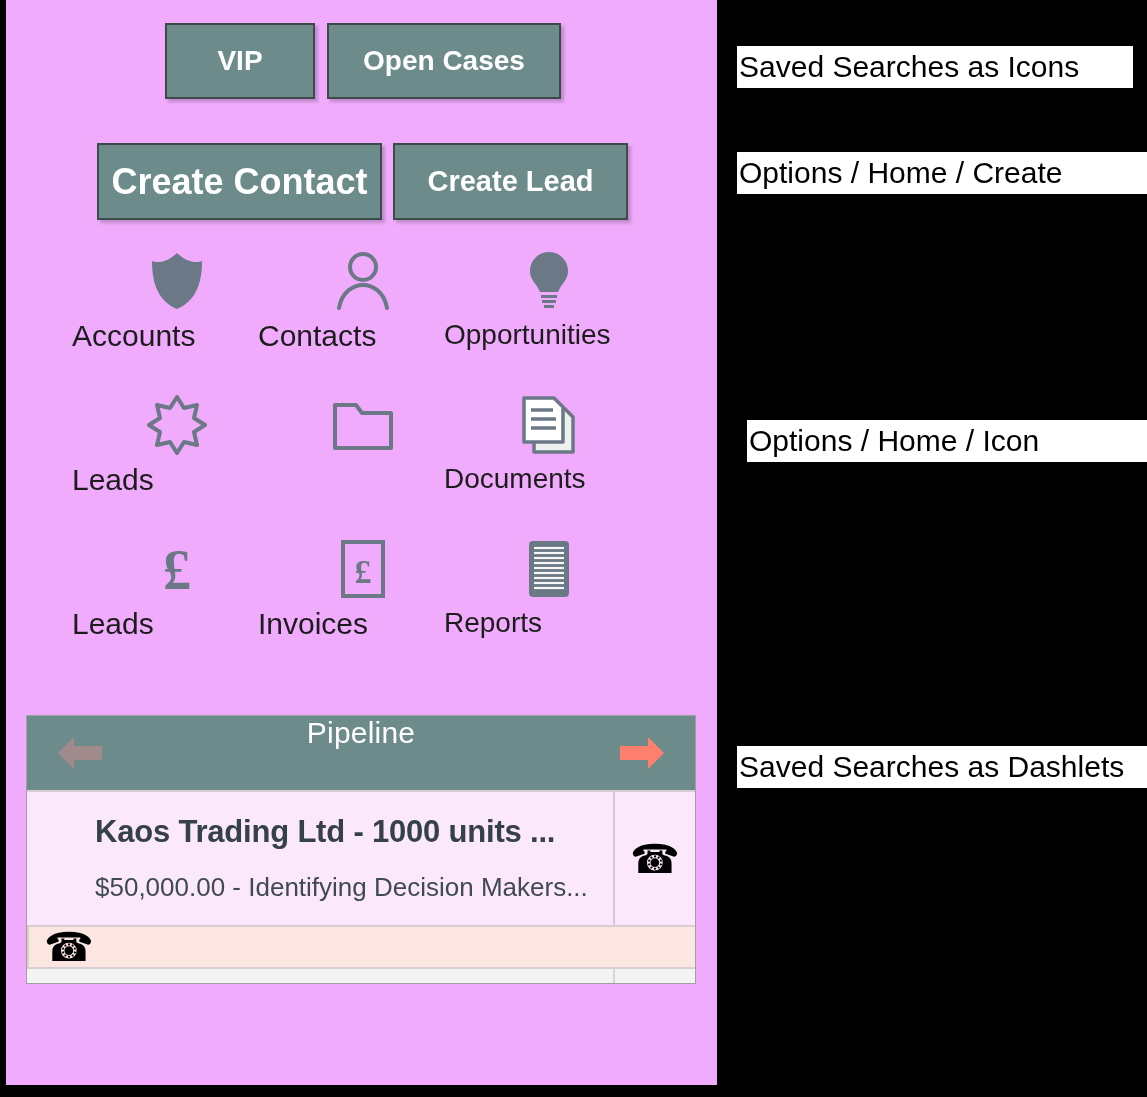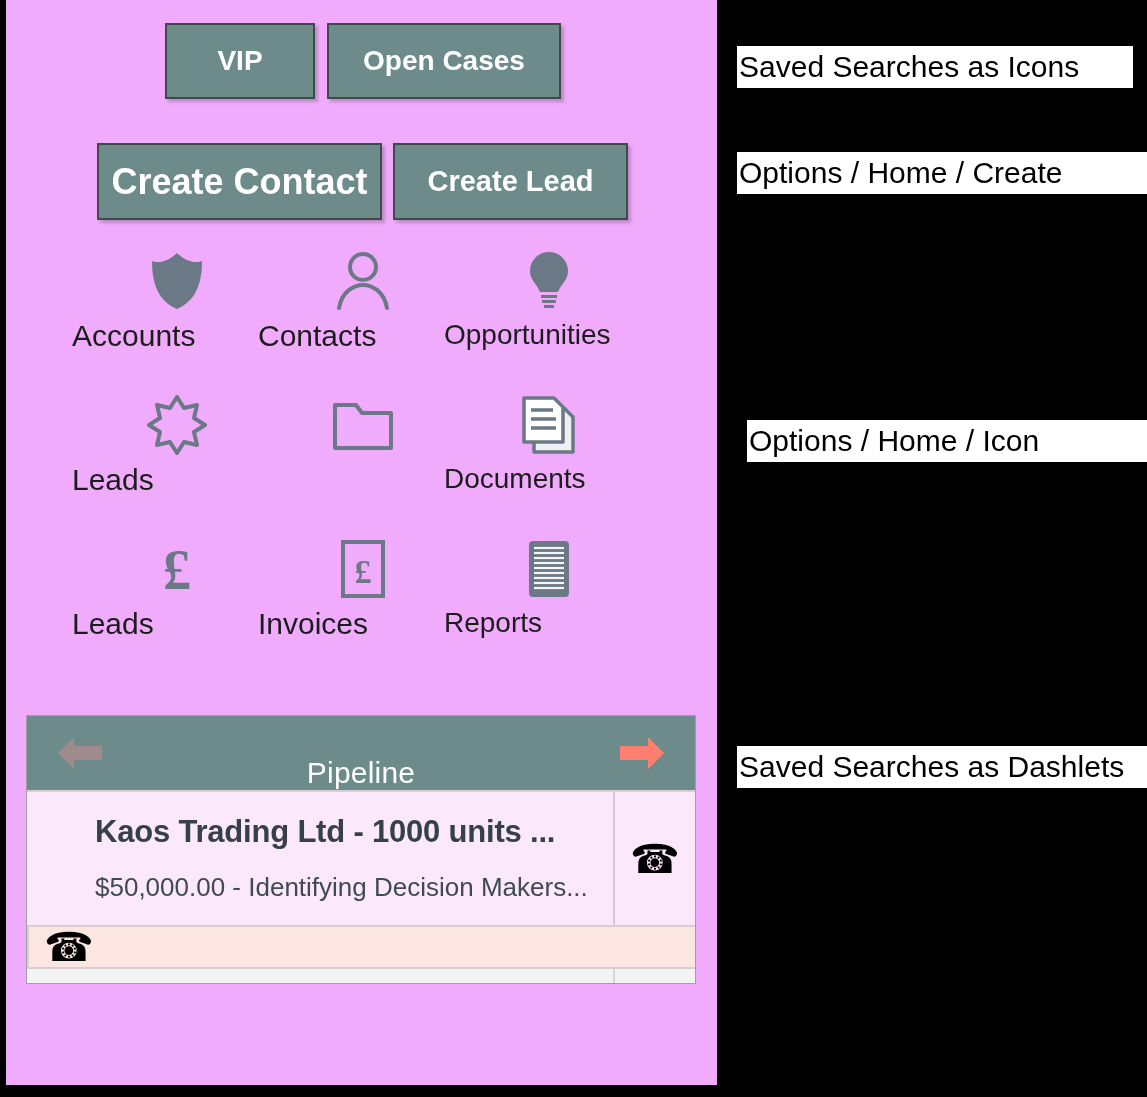--- a/index.html
+++ b/index.html
@@ -67,21 +67,21 @@
   #pipeline {
     position: absolute; left: 20px; top: 715px;
     width: 670px;
     border: 1px solid #9aa3a3;
     background: #ffffff;
   }
   #pipeline-header {
     position: relative;
     height: 74px;
     background: #6d8b8b;
-    display: flex; align-items: flex-end; justify-content: center;
+    display: flex; align-items: flex-start; justify-content: center;
   }
   #pipeline-title {
     color: #ffffff; font-size: 30px; letter-spacing: .2px;
   }
   .arrow-btn {
     position: absolute; top: 50%; transform: translateY(-50%);
     cursor: pointer; line-height: 0;
   }
   #arrow-prev { left: 30px; }
   #arrow-next { right: 30px; }

